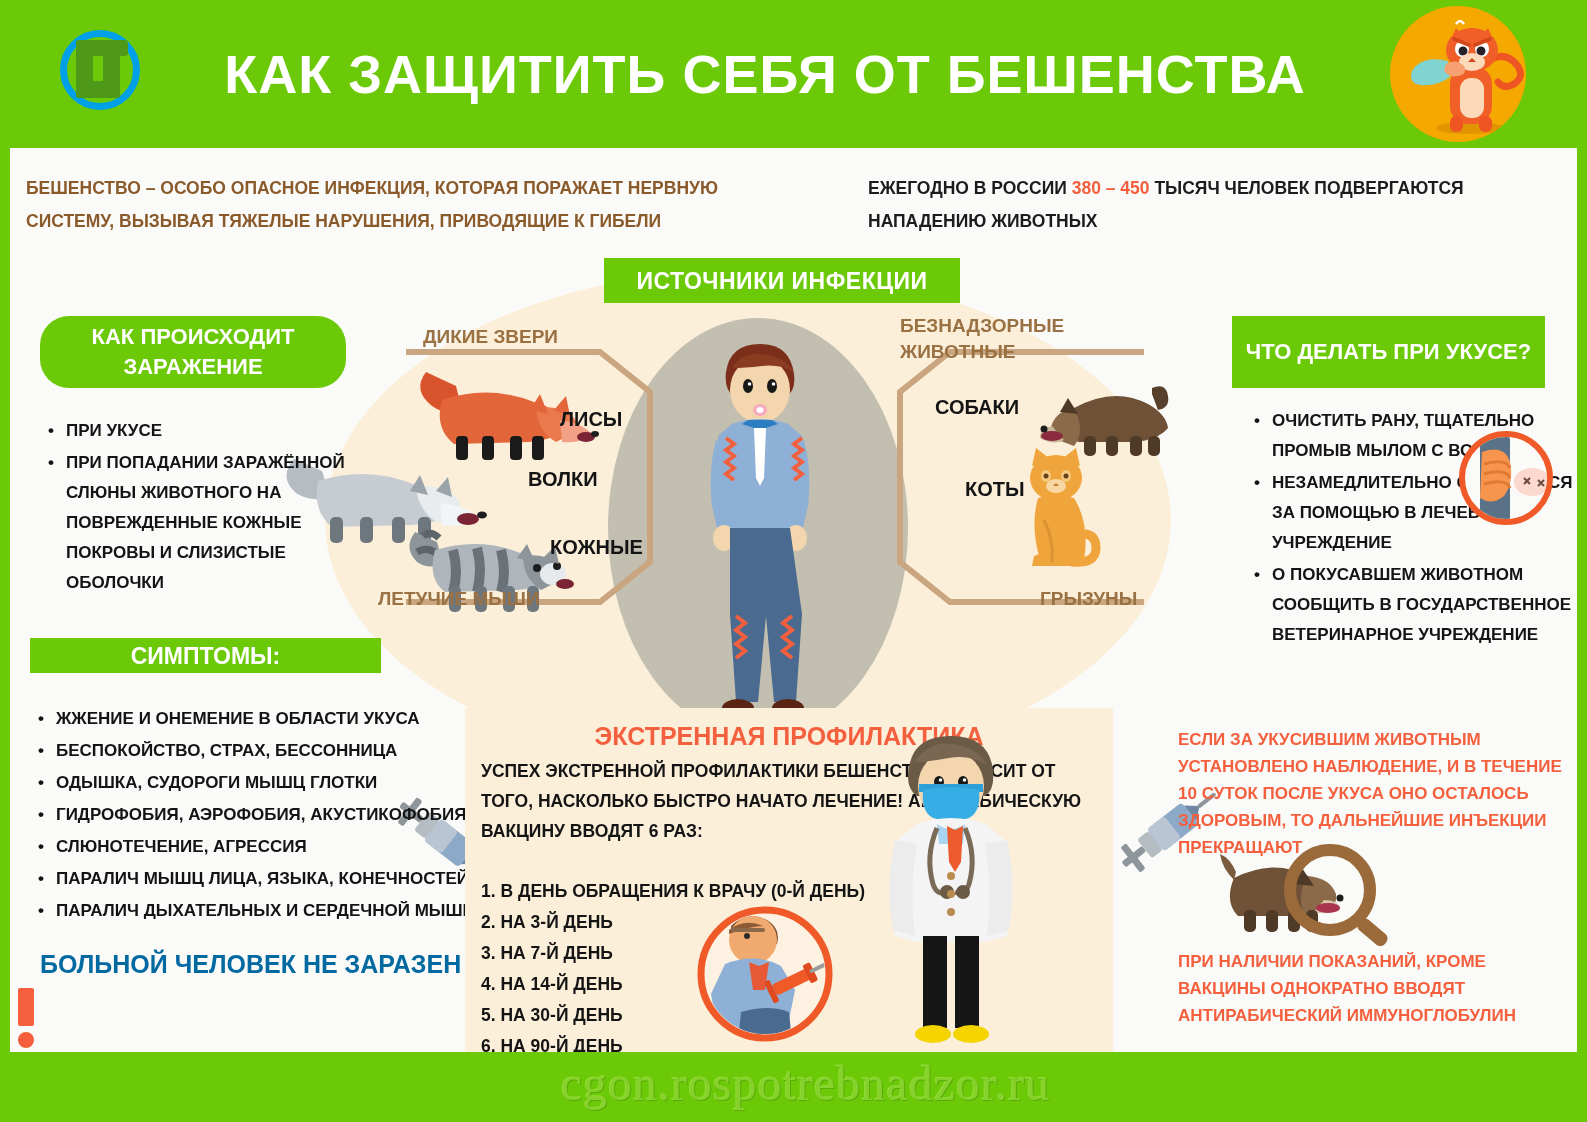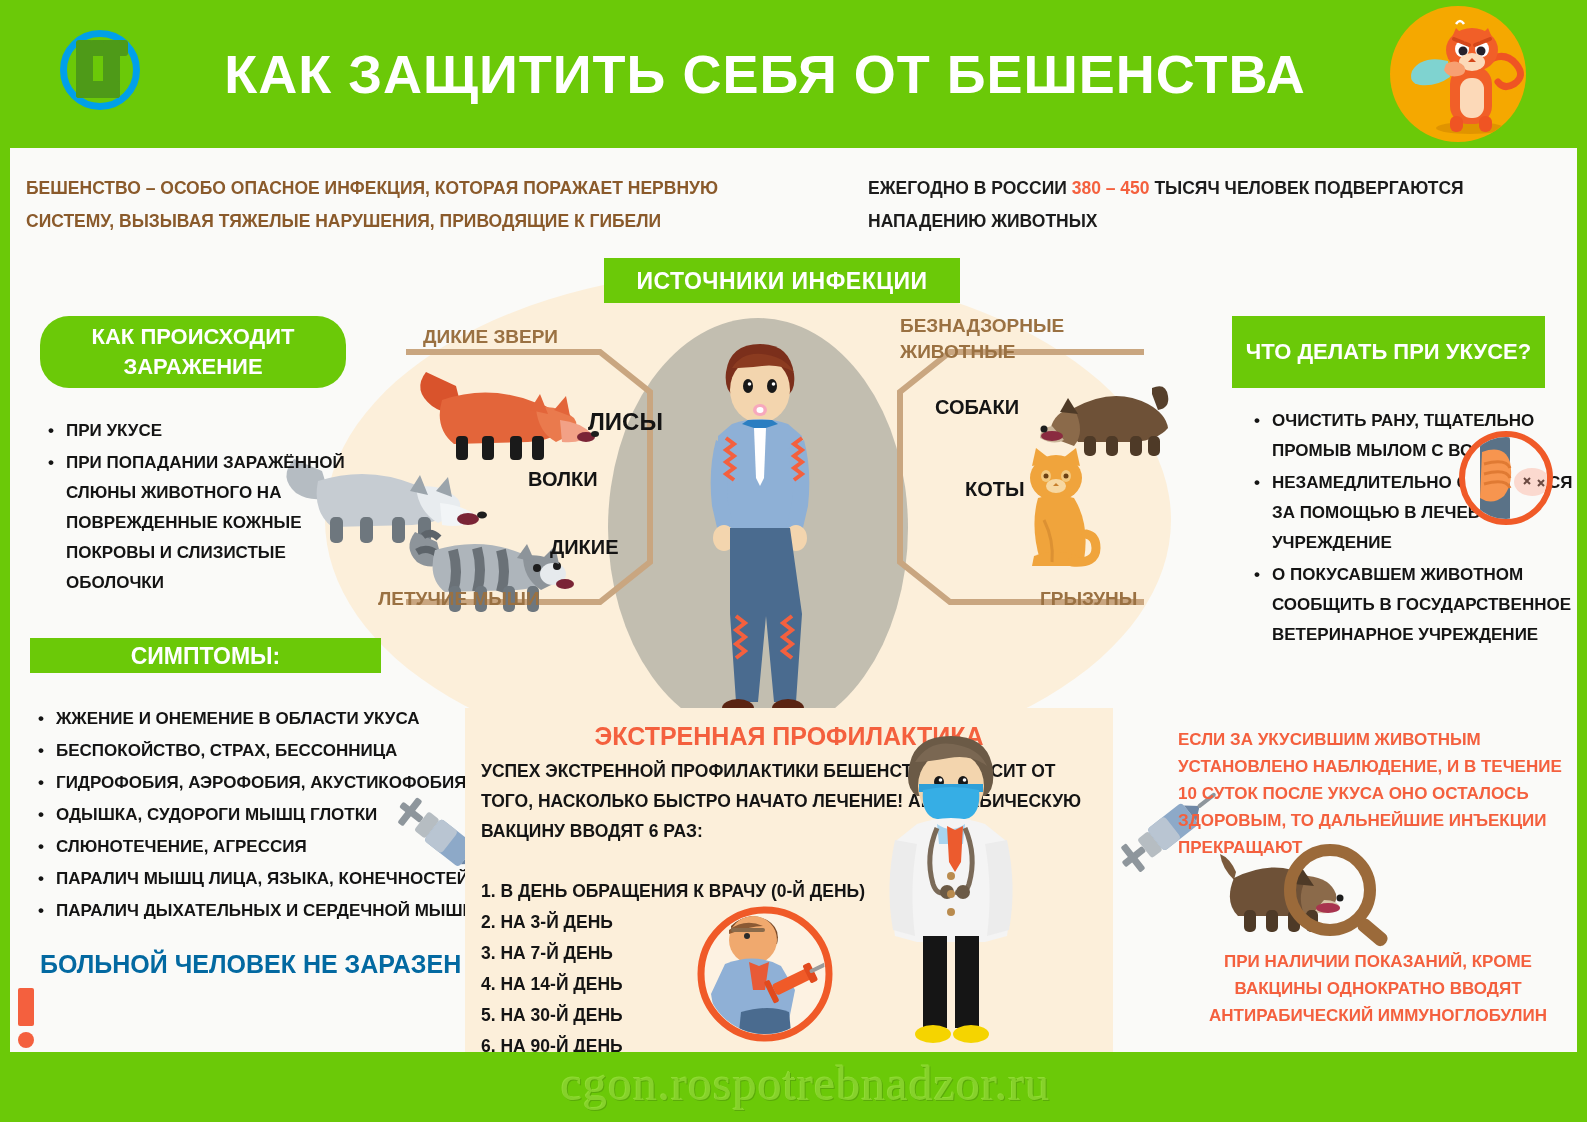--- a/index.html
+++ b/index.html
@@ -131,21 +131,21 @@
   }
 
   
   .lbl{position:absolute;font-weight:bold;}
   .lbl-brown{color:#9a7142;}
   .lbl-dark{color:#141414;}
   .lbl-wild{left:413px;top:178px;font-size:19px;}
   .lbl-bats{left:368px;top:440px;font-size:19px;}
   .lbl-stray{left:890px;top:165px;font-size:19px;line-height:26px;width:200px;}
   .lbl-rodent{left:1030px;top:440px;font-size:19px;}
-  .lbl-fox{left:550px;top:260px;font-size:24px;margin-left:28px;}
+  .lbl-fox{left:550px;top:260px;font-size:20px;}
   .lbl-wolf{left:518px;top:320px;font-size:20px;}
   .lbl-racc{left:540px;top:388px;font-size:20px;}
   .lbl-dog{left:925px;top:248px;font-size:20px;}
   .lbl-cat{left:955px;top:330px;font-size:20px;}
 
   
   .proph{
     position:absolute;left:455px;top:560px;width:648px;height:344px;
     background:#fcefda;
   }
@@ -162,21 +162,21 @@
     color:#141414;font-weight:bold;font-size:17.5px;line-height:31px;
   }
 
   
   .note-red-1{
     position:absolute;left:1168px;top:578px;width:400px;
     color:#f4603e;font-weight:bold;font-size:17px;line-height:27px;
   }
   .note-red-2{
     position:absolute;left:1168px;top:800px;width:400px;
-    color:#f4603e;font-weight:bold;font-size:17px;line-height:27px;text-align:center;
+    color:#f4603e;font-weight:bold;font-size:17px;line-height:27px;
   }
 
   
   .footer{
     position:absolute;left:0;top:1052px;width:1587px;height:70px;
     background:#6bc908;
   }
   .watermark{
     position:absolute;left:12px;top:4px;width:1587px;text-align:center;
     font-family:"Liberation Serif", serif;
@@ -410,36 +410,36 @@
         <rect x="100" y="44" width="22" height="4" rx="2" fill="#8e969c"></rect>
       </g>
     </svg>
 
     <div class="lbl lbl-brown lbl-wild">ДИКИЕ ЗВЕРИ</div>
     <div class="lbl lbl-brown lbl-bats">ЛЕТУЧИЕ МЫШИ</div>
     <div class="lbl lbl-brown lbl-stray">БЕЗНАДЗОРНЫЕ ЖИВОТНЫЕ</div>
     <div class="lbl lbl-brown lbl-rodent">ГРЫЗУНЫ</div>
     <div class="lbl lbl-dark lbl-fox">ЛИСЫ</div>
     <div class="lbl lbl-dark lbl-wolf">ВОЛКИ</div>
-    <div class="lbl lbl-dark lbl-racc">ДИКИЕ</div>
+    <div class="lbl lbl-dark lbl-racc">КОЖНЫЕ</div>
     <div class="lbl lbl-dark lbl-dog">СОБАКИ</div>
     <div class="lbl lbl-dark lbl-cat">КОТЫ</div>
 
     <div class="gbox hdr-infect">КАК ПРОИСХОДИТ ЗАРАЖЕНИЕ</div>
     <ul class="blist list-infect">
       <li>ПРИ УКУСЕ</li>
       <li>ПРИ ПОПАДАНИИ ЗАРАЖЁННОЙ СЛЮНЫ ЖИВОТНОГО НА ПОВРЕЖДЕННЫЕ КОЖНЫЕ ПОКРОВЫ И СЛИЗИСТЫЕ ОБОЛОЧКИ</li>
     </ul>
 
     <div class="gbox hdr-symp">СИМПТОМЫ:</div>
     <ul class="blist list-symp">
       <li>ЖЖЕНИЕ И ОНЕМЕНИЕ В ОБЛАСТИ УКУСА</li>
       <li>БЕСПОКОЙСТВО, СТРАХ, БЕССОННИЦА</li>
+      <li>ОДЫШКА, СУДОРОГИ МЫШЦ ГЛОТКИ</li>
       <li>ГИДРОФОБИЯ, АЭРОФОБИЯ, АКУСТИКОФОБИЯ</li>
-      <li>ОДЫШКА, СУДОРОГИ МЫШЦ ГЛОТКИ</li>
       <li>СЛЮНОТЕЧЕНИЕ, АГРЕССИЯ</li>
       <li>ПАРАЛИЧ МЫШЦ ЛИЦА, ЯЗЫКА, КОНЕЧНОСТЕЙ</li>
       <li>ПАРАЛИЧ ДЫХАТЕЛЬНЫХ И СЕРДЕЧНОЙ МЫШЦ</li>
     </ul>
 
     <div class="excl-mark">
       <div class="bar"></div>
         <div class="dot"></div>
     </div>
     <div class="warn-red">БОЛЬНОЙ ЧЕЛОВЕК НЕ ЗАРАЗЕН</div>

